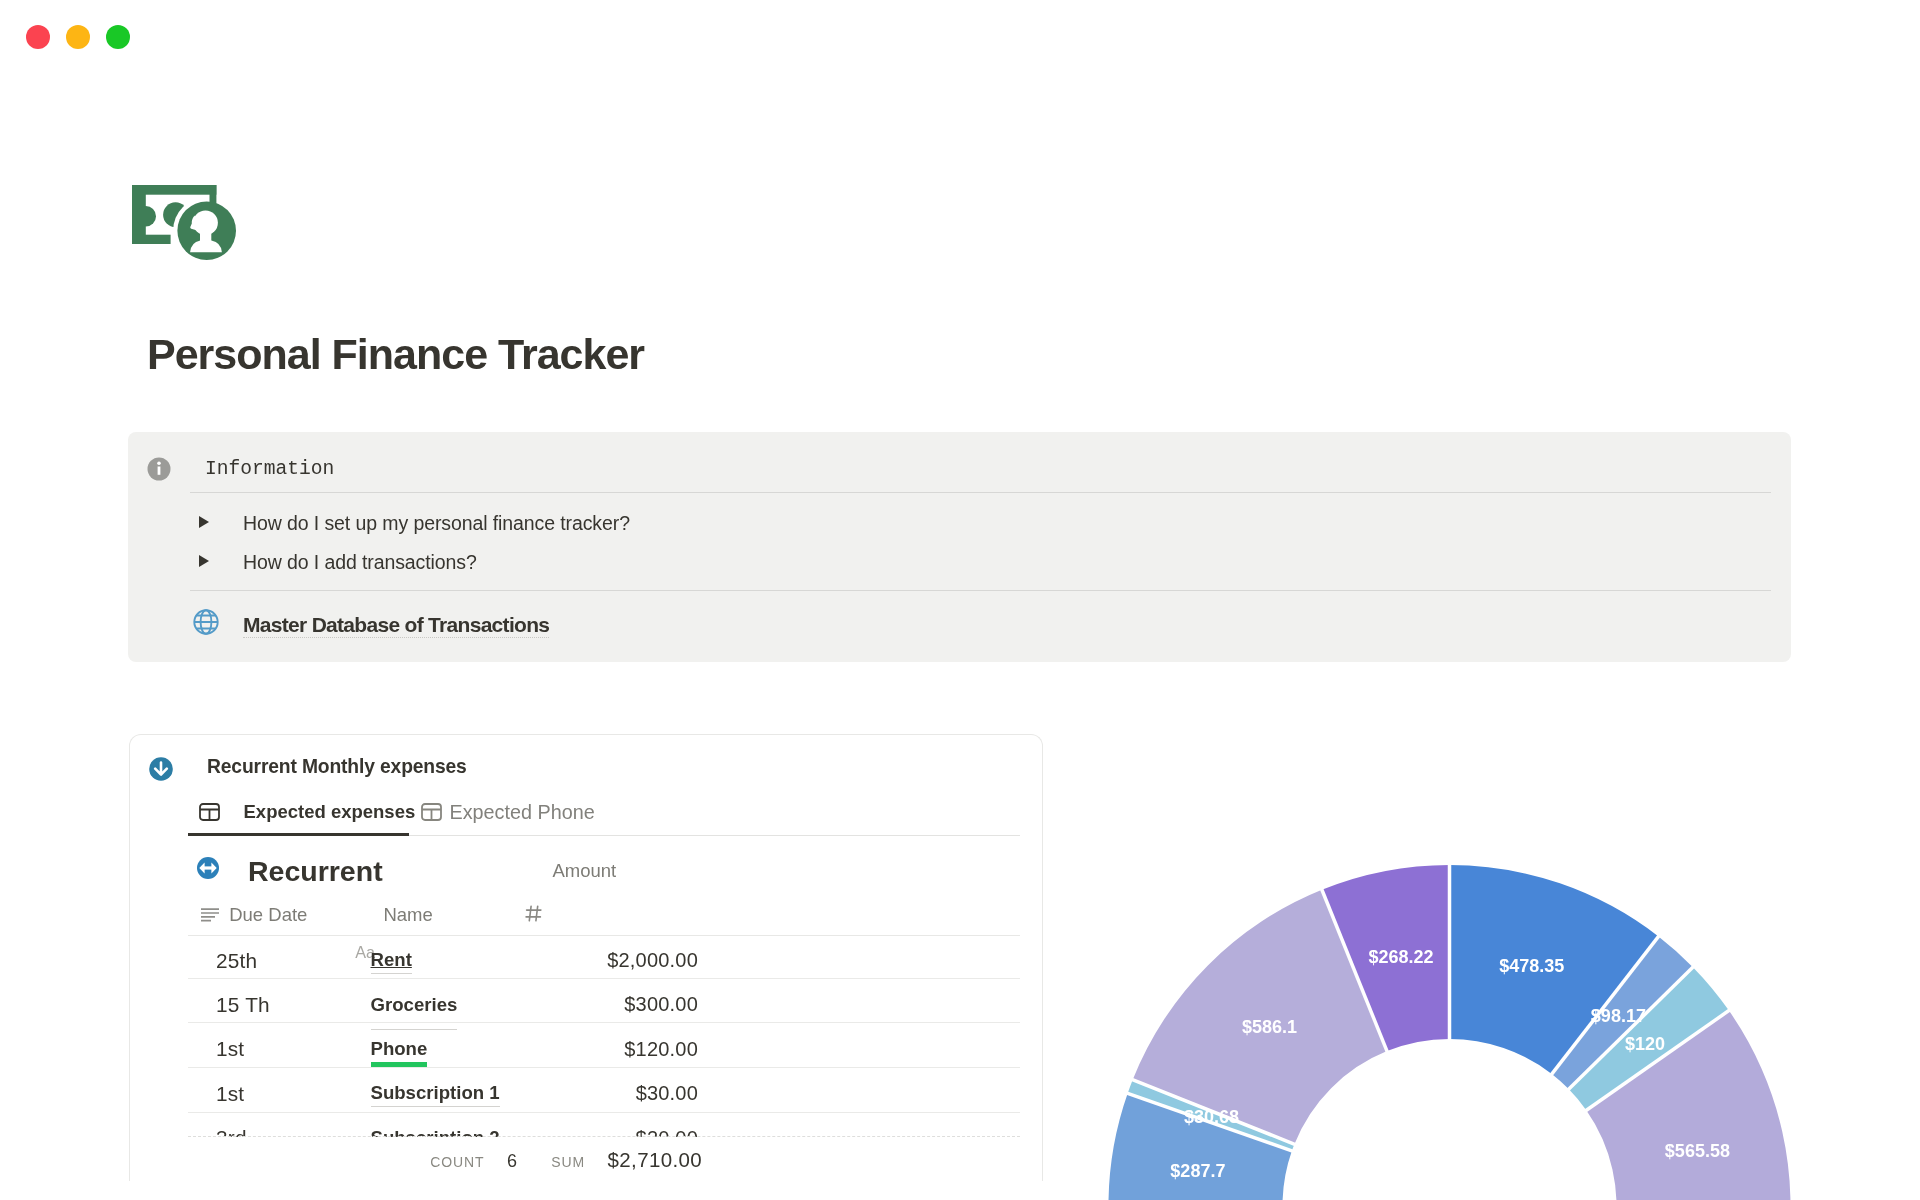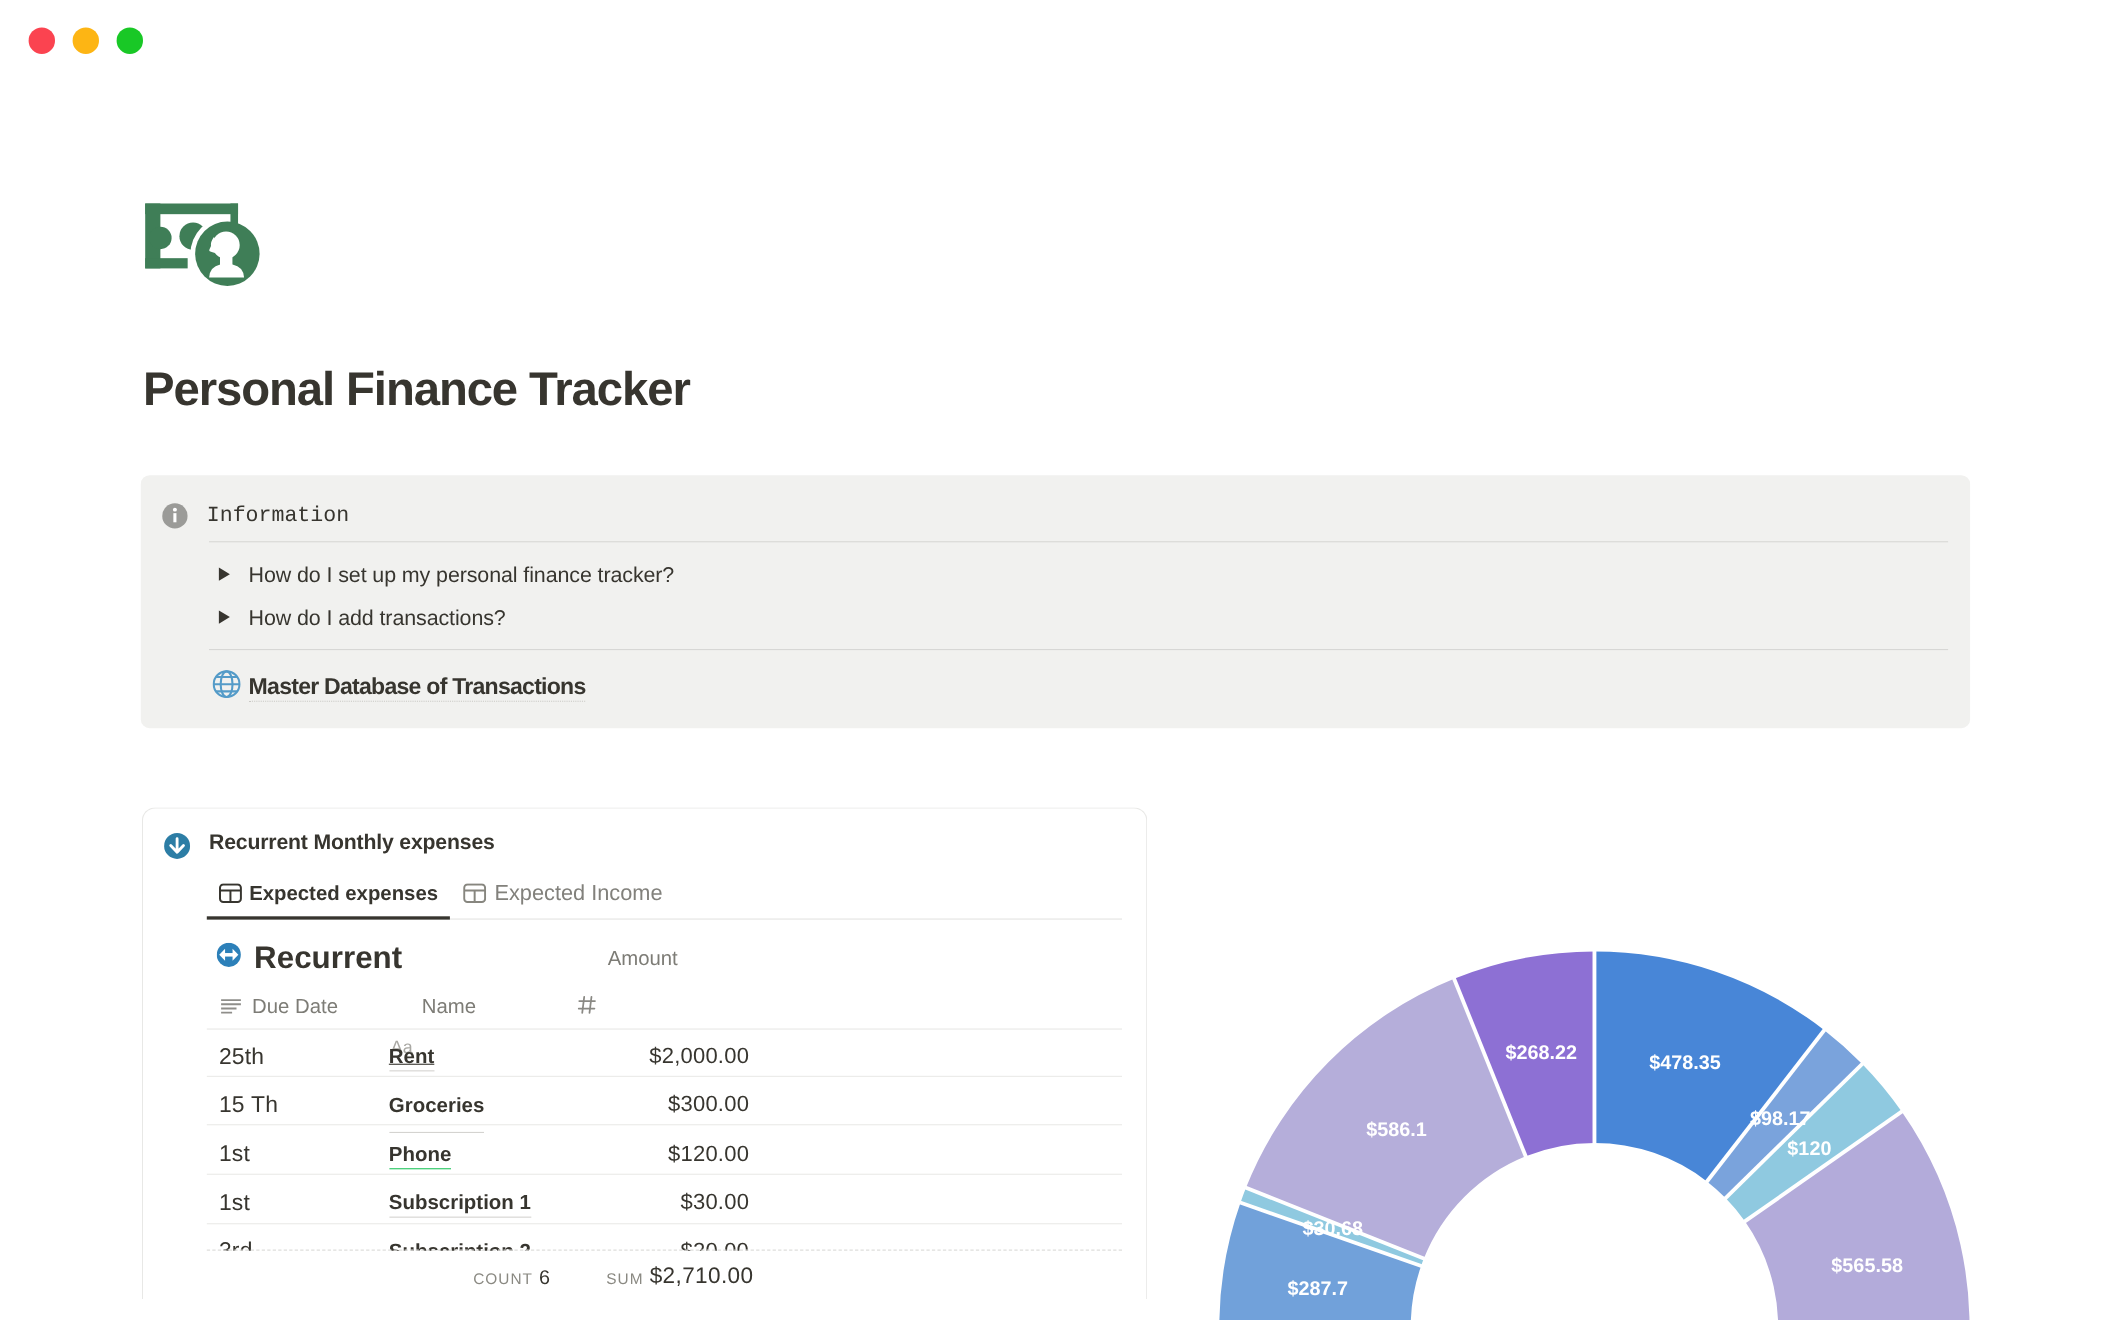--- a/index.html
+++ b/index.html
@@ -1,19 +1,19 @@
 <!DOCTYPE html>
 <html><head>
 <meta charset="utf-8">
 <style>
   * { margin:0; padding:0; box-sizing:border-box; }
   html,body { width:1920px; height:1200px; background:#fff; overflow:hidden;
     font-family:"Liberation Sans", sans-serif; }
   .abs { position:absolute; }
-  .dark { color:#37352f; }
+  .dark { color:#37352f;margin-left:17px; }
 </style>
 </head>
 <body>
 
 <div class="abs" style="left:26px;top:25px;width:24px;height:24px;border-radius:50%;background:#fb4350;"></div>
 <div class="abs" style="left:66px;top:25px;width:24px;height:24px;border-radius:50%;background:#fdb514;"></div>
 <div class="abs" style="left:106px;top:25px;width:24px;height:24px;border-radius:50%;background:#19c826;"></div>
 
 <svg class="abs" style="left:130px;top:183px;" width="110" height="80" viewBox="0 0 110 80">
   <g fill="#3f7e57">
@@ -75,21 +75,21 @@
 </svg>
 <div class="abs dark" style="left:226.5px;top:803px;font-size:18.5px;font-weight:bold;line-height:1;">Expected expenses</div>
 <div class="abs" style="left:188.3px;top:834.8px;width:832px;height:1.5px;background:#e3e3e1;"></div>
 <div class="abs" style="left:188.3px;top:832.6px;width:221px;height:3.4px;background:#37352f;"></div>
 <svg class="abs" style="left:420.8px;top:803.4px;" width="21" height="18" viewBox="0 0 21 18">
   <g fill="none" stroke="#87867f" stroke-width="1.8">
     <rect x="1" y="1" width="19" height="16" rx="3"></rect>
     <path d="M1 6.5 H20 M10.5 6.5 V17"></path>
   </g>
 </svg>
-<div class="abs" style="left:449.5px;top:803px;font-size:19.8px;color:#82817c;line-height:1;">Expected Income</div>
+<div class="abs" style="left:449.5px;top:803px;font-size:19.8px;color:#82817c;line-height:1;">Expected Phone</div>
 
 <svg class="abs" style="left:197.4px;top:857.2px;" width="22" height="22" viewBox="0 0 22 22">
   <circle cx="11" cy="11" r="11" fill="#2c80b9"></circle>
   <g fill="#fff">
     <rect x="6" y="9.4" width="10" height="3.2"></rect>
     <path d="M7.6 5.6 L2.3 11 L7.6 16.4 Z"></path>
     <path d="M14.4 5.6 L19.7 11 L14.4 16.4 Z"></path>
   </g>
 </svg>
 <div class="abs dark" style="left:231px;top:857px;font-size:28.5px;font-weight:bold;line-height:1;">Recurrent</div>
@@ -114,21 +114,21 @@
 <div class="abs dark" style="left:353.5px;top:951px;font-size:18.6px;font-weight:bold;line-height:1;border-bottom:1px solid #d4d3d0;padding-bottom:3px;text-decoration:underline;">Rent</div>
 <div class="abs dark" style="left:481px;top:949.5px;width:200px;font-size:20px;letter-spacing:0.2px;line-height:1;text-align:right;">$2,000.00</div>
 <div class="abs" style="left:188.3px;top:977.8px;width:832px;height:1px;background:#eaeae8;"></div>
 
 <div class="abs dark" style="left:199px;top:995px;font-size:20.8px;letter-spacing:0.2px;line-height:1;">15 Th</div>
 <div class="abs dark" style="left:353.5px;top:995.5px;font-size:18.6px;font-weight:bold;line-height:1;border-bottom:1px solid #d4d3d0;padding-bottom:15px;">Groceries</div>
 <div class="abs dark" style="left:481px;top:994px;width:200px;font-size:20px;letter-spacing:0.2px;line-height:1;text-align:right;">$300.00</div>
 <div class="abs" style="left:188.3px;top:1022.3px;width:832px;height:1px;background:#eaeae8;"></div>
 
 <div class="abs dark" style="left:199px;top:1039.4px;font-size:20.8px;letter-spacing:0.2px;line-height:1;">1st</div>
-<div class="abs dark" style="left:353.5px;top:1040px;font-size:18.6px;font-weight:bold;line-height:1;border-bottom:1px solid #22c55e;padding-bottom:3px;">Phone</div>
+<div class="abs dark" style="left:353.5px;top:1040px;font-size:18.6px;font-weight:bold;line-height:1;border-bottom:5px solid #22c55e;padding-bottom:3px;">Phone</div>
 <div class="abs dark" style="left:481px;top:1038.5px;width:200px;font-size:20px;letter-spacing:0.2px;line-height:1;text-align:right;">$120.00</div>
 <div class="abs" style="left:188.3px;top:1067px;width:832px;height:1px;background:#eaeae8;"></div>
 
 <div class="abs dark" style="left:199px;top:1083.9px;font-size:20.8px;letter-spacing:0.2px;line-height:1;">1st</div>
 <div class="abs dark" style="left:353.5px;top:1084.4px;font-size:18.6px;font-weight:bold;line-height:1;border-bottom:1px solid #d4d3d0;padding-bottom:3px;">Subscription 1</div>
 <div class="abs dark" style="left:481px;top:1083px;width:200px;font-size:20px;letter-spacing:0.2px;line-height:1;text-align:right;">$30.00</div>
 <div class="abs" style="left:188.3px;top:1112.2px;width:832px;height:1px;background:#eaeae8;"></div>
 
 <div class="abs" style="left:188.3px;top:1112.2px;width:832px;height:24.5px;overflow:hidden;">
   <div class="abs dark" style="left:10.7px;top:16.2px;font-size:20.8px;letter-spacing:0.2px;line-height:1;">3rd</div>

